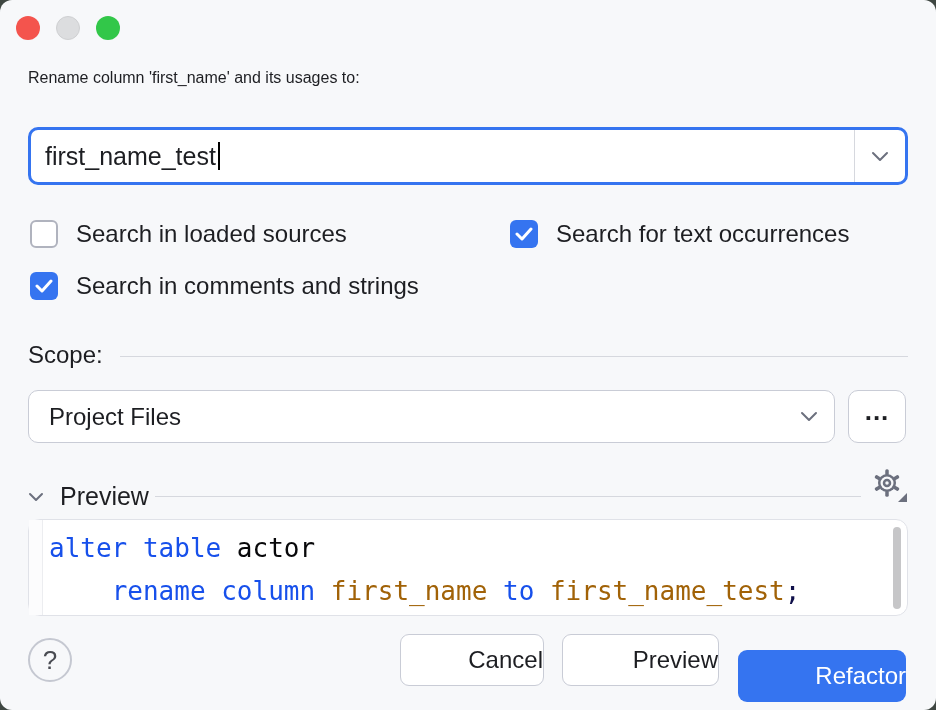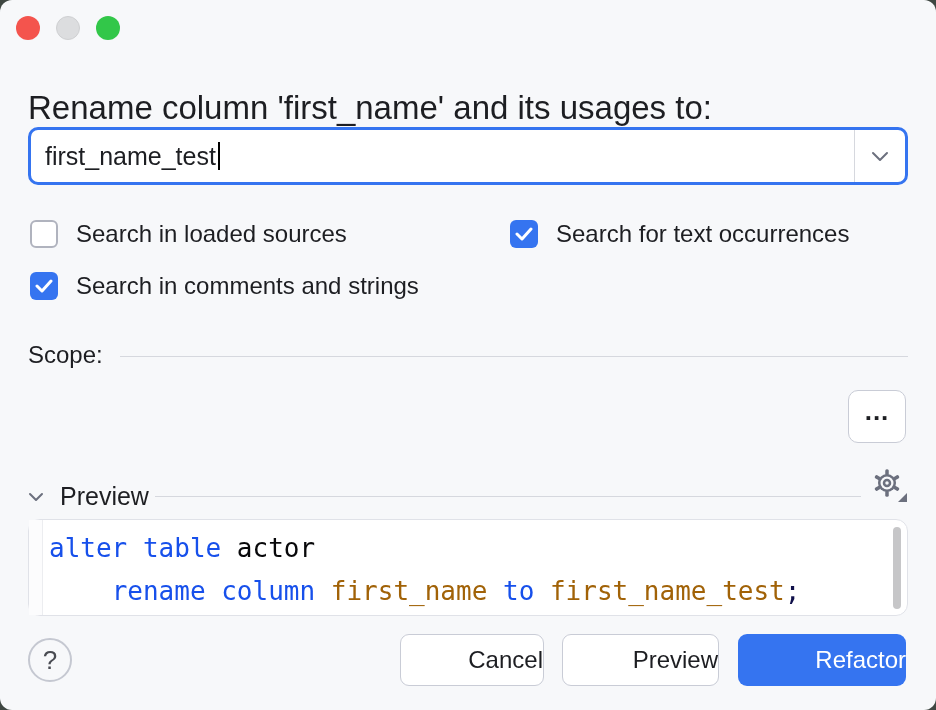--- a/index.html
+++ b/index.html
@@ -10,21 +10,21 @@
   }
   
   .titlebar{position:absolute;left:0;top:0;width:100%;height:56px;}
   .light{position:absolute;top:16px;width:24px;height:24px;border-radius:50%;}
   .light.red{left:16px;background:#f4544d;}
   .light.gray{left:56px;background:#dcdddf;border:1px solid #cfd0d2;box-sizing:border-box;}
   .light.green{left:96px;background:#32c749;}
   .win-title{position:absolute;top:14px;left:0;width:100%;text-align:center;
     font-size:24px;font-weight:bold;color:#4a4d52;}
   
-  .rename-label{position:absolute;left:28px;top:89px;font-size:33px;}
+  .rename-label{position:absolute;left:28px;top:69px;font-size:16px;}
   
   .combo{position:absolute;left:28px;top:127px;width:880px;height:58px;background:#fff;
     border:3px solid #3574f0;border-radius:10px;box-sizing:border-box;display:flex;align-items:center;}
   .combo-text{font-size:25px;padding-left:14px;white-space:pre;}
   .caret{display:inline-block;width:0;height:28px;border-left:2px solid #000;margin-left:2px;vertical-align:middle;}
   .combo-arrow{position:absolute;right:0;top:0;height:100%;width:50px;border-left:1px solid #d6d8de;
     display:flex;align-items:center;justify-content:center;cursor:pointer;}
   
   .cb-row{position:absolute;display:flex;align-items:center;height:30px;}
   .cb-box{width:28px;height:28px;border-radius:6px;box-sizing:border-box;flex:none;}
@@ -63,21 +63,21 @@
   
   .help-btn{position:absolute;left:28px;top:638px;width:44px;height:44px;border-radius:50%;
     border:2px solid #c5c8d1;box-sizing:border-box;display:flex;align-items:center;justify-content:center;
     font-size:26px;color:#494b52;cursor:pointer;background:transparent;}
   .btn{position:absolute;top:634px;height:52px;border-radius:9px;box-sizing:border-box;
     display:flex;align-items:center;justify-content:flex-end;font-size:24px;cursor:pointer;}
   .btn.secondary{background:#fff;border:1.5px solid #c9ccd6;color:#1d1e22;}
   .btn.primary{background:#3574f0;color:#fff;border:none;}
   #cancel-btn{left:400px;width:144px;}
   #preview-btn{left:562px;width:157px;}
-  #refactor-btn{left:738px;width:168px;}
+  #refactor-btn{left:738px;width:168px;margin-top:16px;}
   svg{display:block;}
 </style>
 </head>
 <body>
 
 <div class="window">
 
   <div class="titlebar">
     <div class="light red"></div>
     <div class="light gray"></div>
@@ -115,20 +115,28 @@
       <svg width="18" height="14" viewBox="0 0 18 14">
         <path d="M2 7 L7 12 L16 2" fill="none" stroke="#ffffff" stroke-width="3" stroke-linecap="round" stroke-linejoin="round"></path>
       </svg>
     </div>
     <span class="cb-label">Search in comments and strings</span>
   </div>
 
   <div class="scope-label">Scope:</div>
   <div class="hline" style="left:120px;top:356px;width:788px;"></div>
 
+  <div class="select">
+    <span class="select-text">Project Files</span>
+    <div class="select-arrow">
+      <svg width="18" height="11" viewBox="0 0 18 11">
+        <path d="M2 2 L9 9 L16 2" fill="none" stroke="#6c707e" stroke-width="2" stroke-linecap="round" stroke-linejoin="round"></path>
+      </svg>
+    </div>
+  </div>
   <div class="dots-btn">
     <span>...</span>
   </div>
 
   <div class="preview-hdr">
     <svg width="16" height="10" viewBox="0 0 16 10">
       <path d="M2 2 L8 8 L14 2" fill="none" stroke="#6c707e" stroke-width="2" stroke-linecap="round" stroke-linejoin="round"></path>
     </svg>
     <span class="preview-lbl">Preview</span>
   </div>

